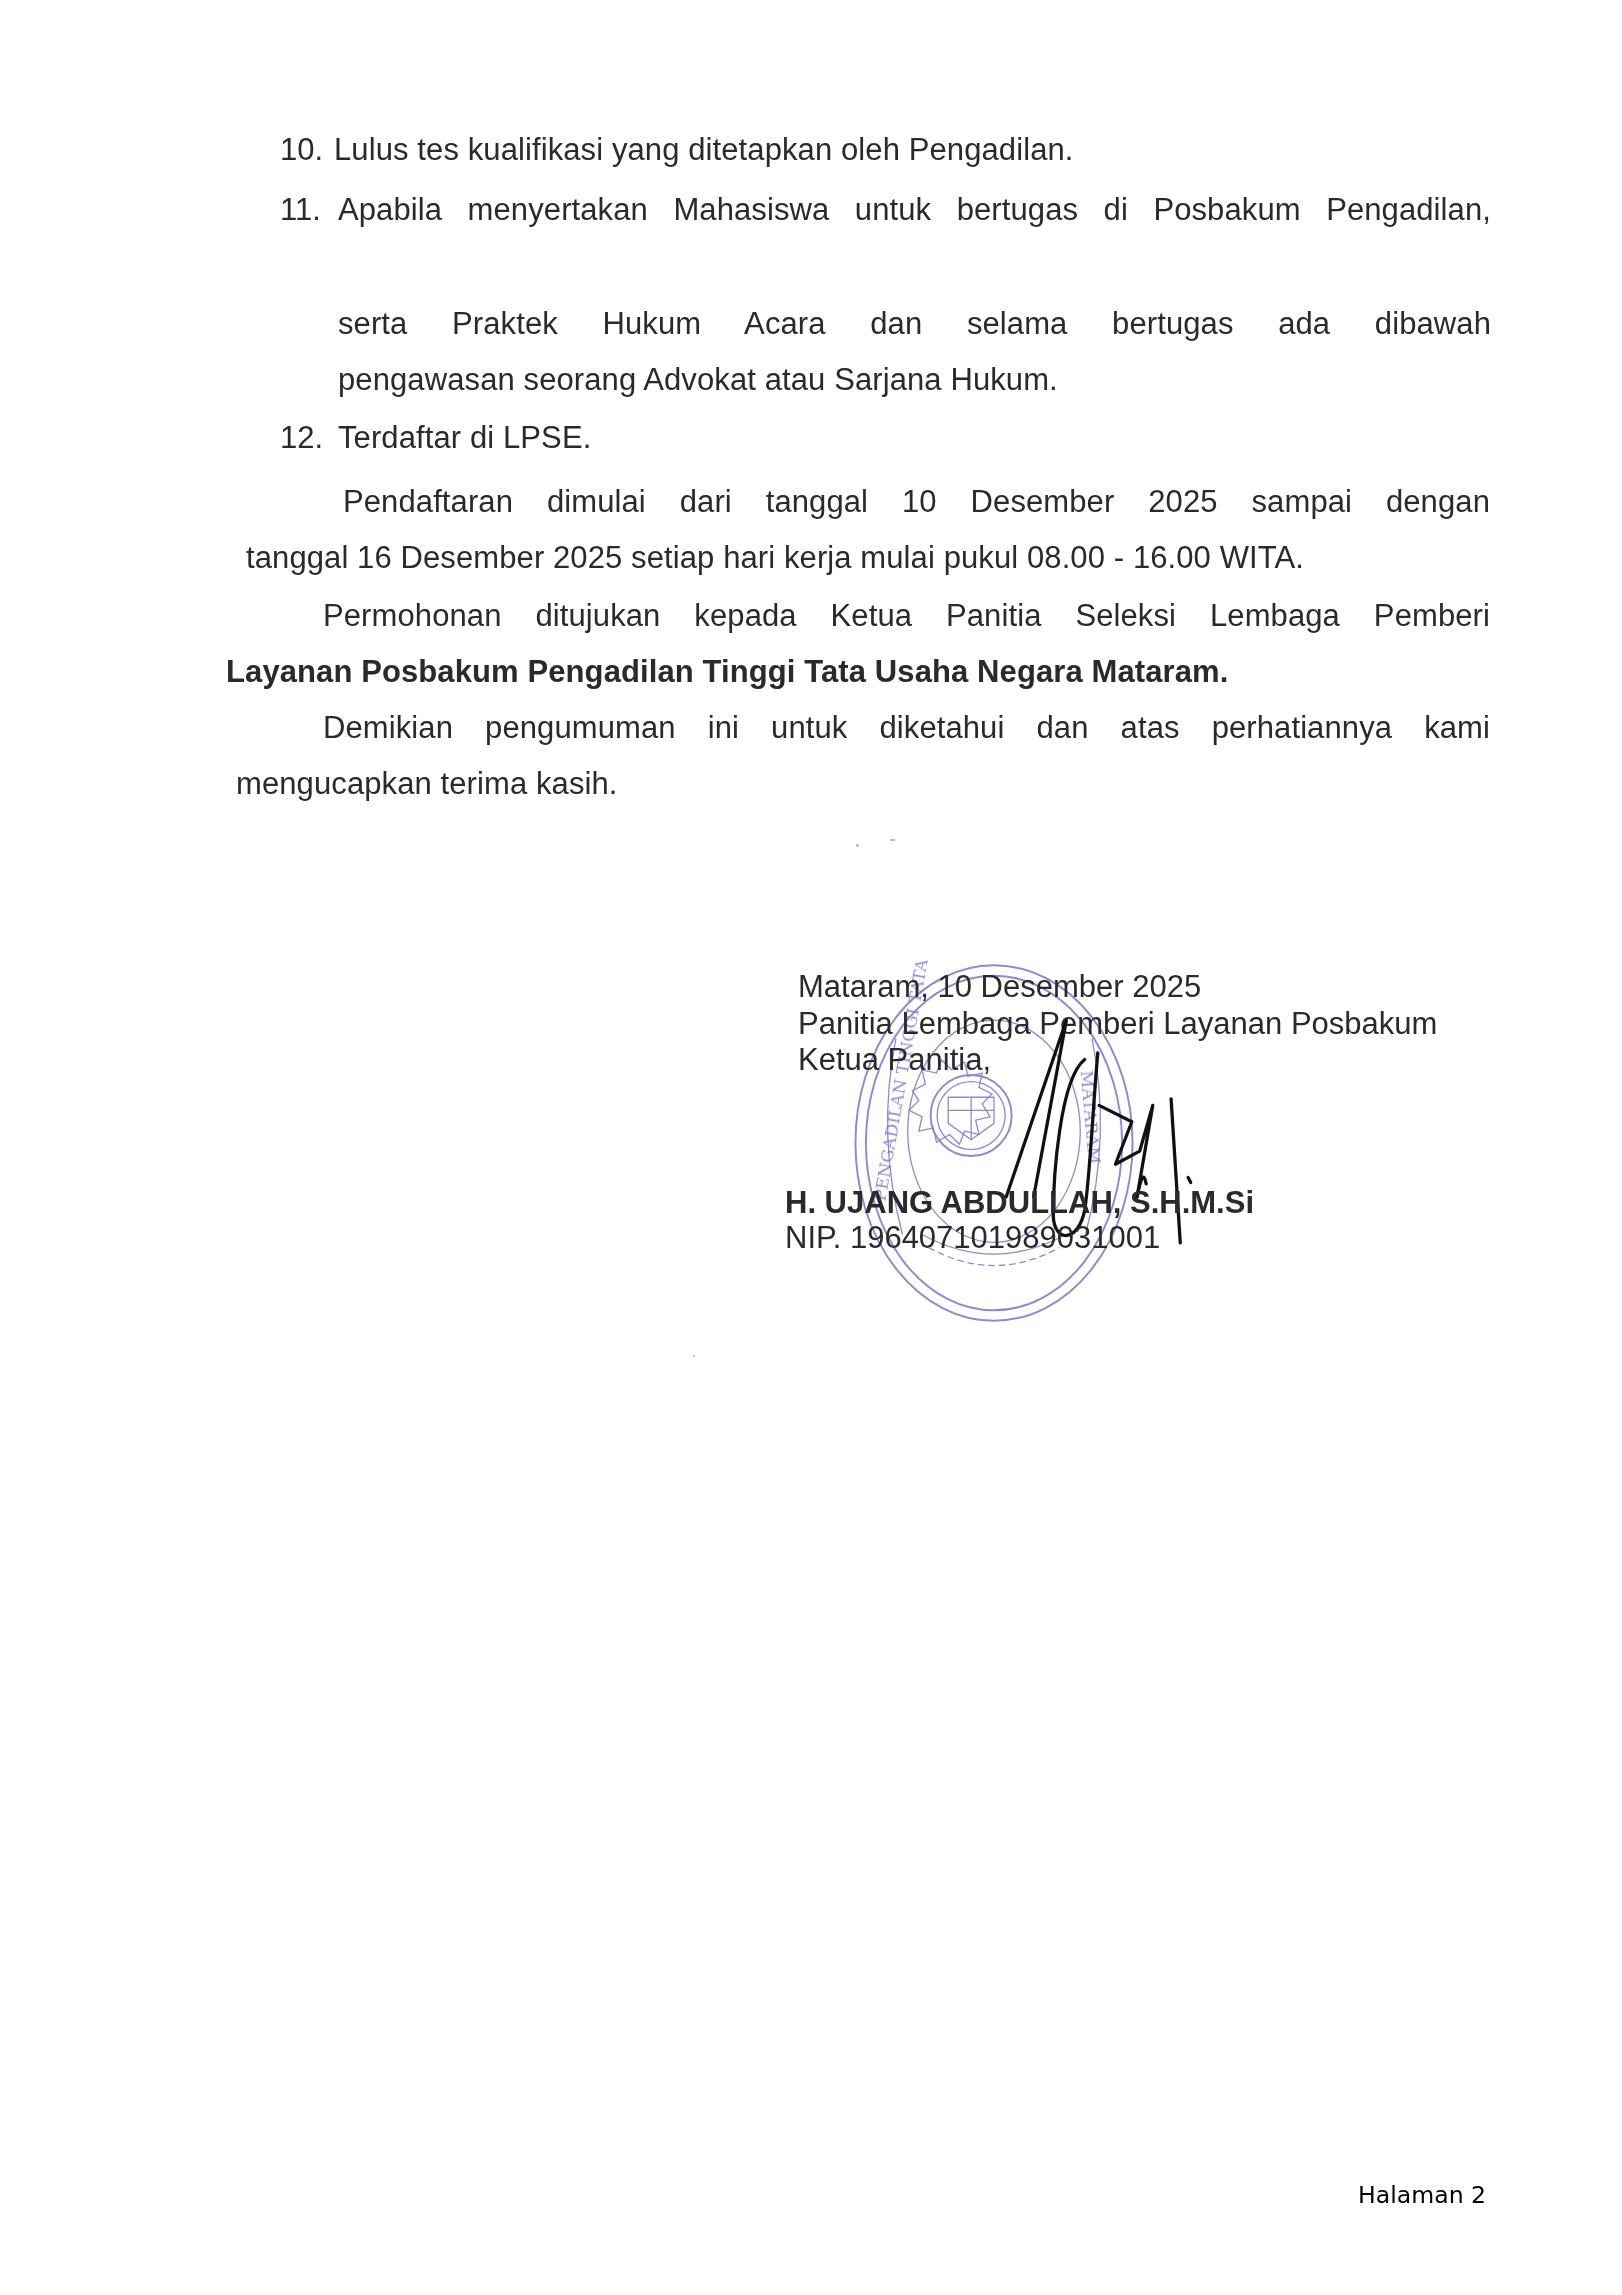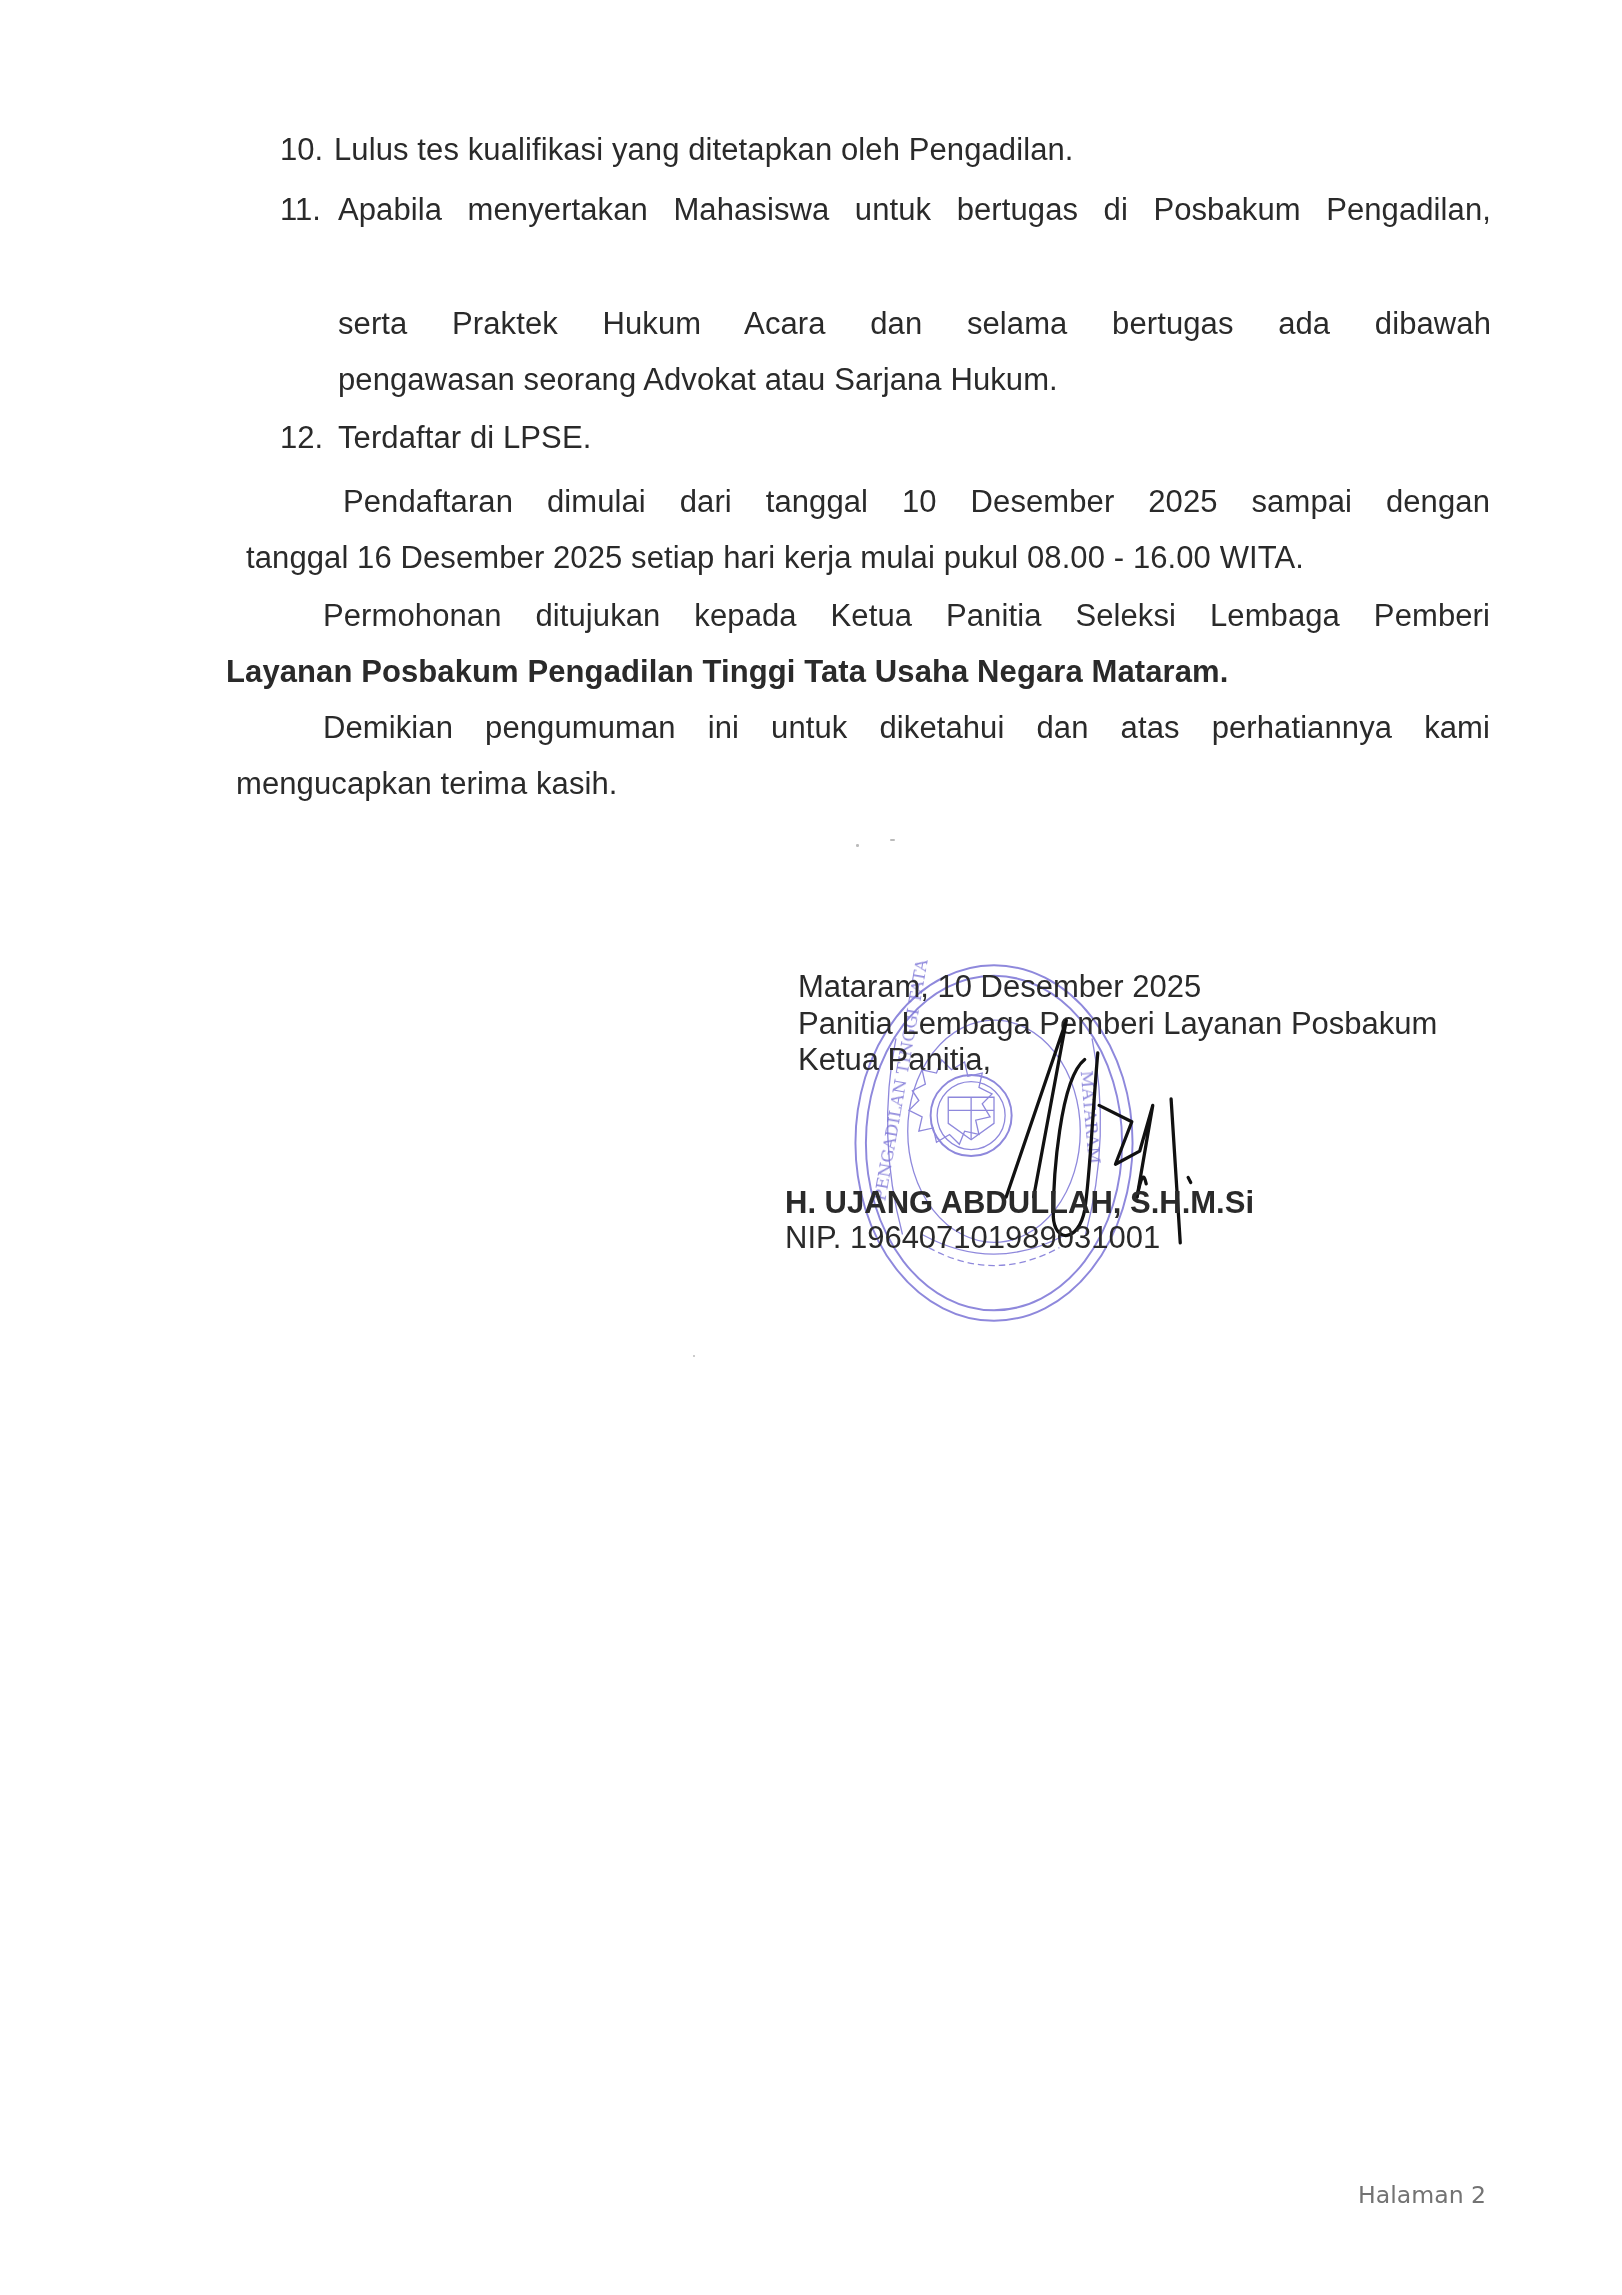--- a/index.html
+++ b/index.html
@@ -3,21 +3,21 @@
 <meta charset="utf-8">
 <style>
   html, body { margin:0; padding:0; background:#ffffff; }
   body { width:1622px; height:2295px; position:relative; overflow:hidden; font-family:"Liberation Sans", sans-serif; color:#2a2a2a; }
   .page { position:absolute; inset:0; }
   .line { position:absolute; font-size:31px; line-height:37px; white-space:nowrap; letter-spacing:0.1px; }
   .just { text-align:justify; text-align-last:justify; white-space:normal; }
   .num { position:absolute; font-size:31px; line-height:37px; }
   .sig { position:absolute; font-size:31px; line-height:37px; white-space:nowrap; }
   .bold { font-weight:bold; }
-  .footer { position:absolute; font-size:23.6px; line-height:29px; font-family:"DejaVu Sans", sans-serif; color:#737373; }
+  .footer { position:absolute; font-size:23.6px; line-height:29px; font-family:"DejaVu Sans", sans-serif; color:#000000; }
   .stamp { position:absolute; }
   .signature { position:absolute; }
   .speck { position:absolute; width:2.6px; height:2.6px; background:#bbb; border-radius:1.3px; }
 </style>
 </head>
 <body>
 
 <div class="page">
 
   <div class="num" style="left:280px; top:131px;">10.</div>

